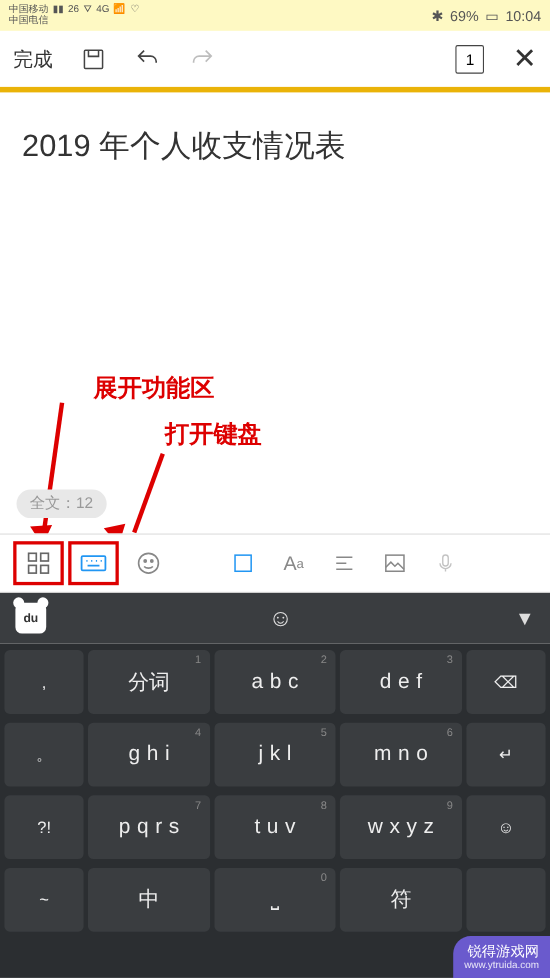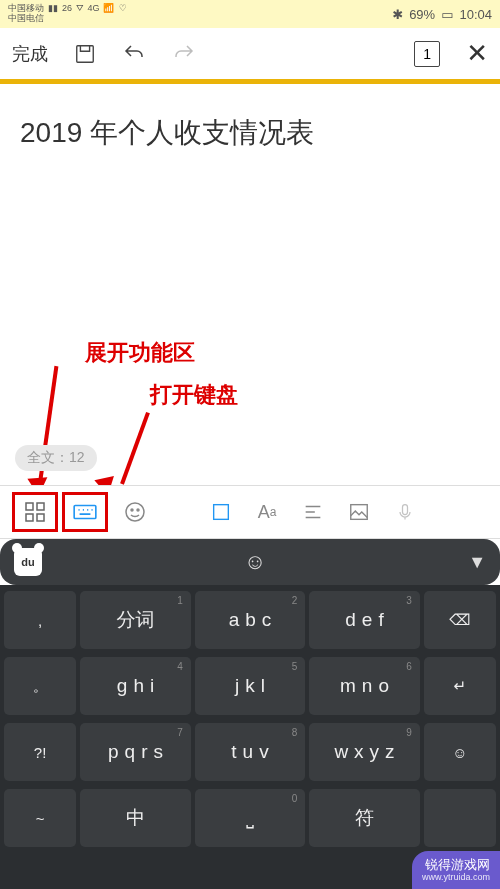--- a/index.html
+++ b/index.html
@@ -23,21 +23,21 @@
 .anno1 { top: 338px; left: 40px; color: #d00; font-size: 22px; font-weight: bold; margin-left: 45px; }
 .anno2 { top: 380px; left: 150px; color: #d00; font-size: 22px; font-weight: bold; }
 
 .chip { position: absolute; top: 445px; left: 15px; background: #e8e8e8; border-radius: 14px; padding: 4px 12px; font-size: 14px; color: #999; }
 
 .mid-toolbar { position: absolute; top: 485px; left: 0; right: 0; height: 54px; display: flex; align-items: center; padding: 0 12px; gap: 0; border-top: 1px solid #ddd; border-bottom: 1px solid #ddd; background: #fff; }
 .mid-icon { width: 46px; height: 40px; display: flex; align-items: center; justify-content: center; font-size: 24px; color: #666; }
 .red-box { border: 3px solid #d00; margin-right: 4px; }
 .mid-spacer { width: 40px; }
 
-.keyboard-bar { position: absolute; top: 539px; left: 0; right: 0; height: 46px; background: #3a3d40; display: flex; align-items: center; justify-content: space-between; padding: 17px 14px; border-radius: 16px; }
+.keyboard-bar { position: absolute; top: 539px; left: 0; right: 0; height: 46px; background: #3a3d40; display: flex; align-items: center; justify-content: space-between; padding: 17px 14px; }
 .kb-bear { width: 28px; height: 28px; background: #fff; border-radius: 6px; display: flex; align-items: center; justify-content: center; font-size: 11px; font-weight: bold; color: #333; position: relative; }
 .kb-bear::before, .kb-bear::after { content: ''; position: absolute; top: -5px; width: 10px; height: 10px; background: #fff; border-radius: 50%; }
 .kb-bear::before { left: -2px; }
 .kb-bear::after { right: -2px; }
 .kb-smiley { color: #ddd; font-size: 22px; }
 .kb-down { color: #ddd; font-size: 18px; }
 
 .keyboard { position: absolute; top: 585px; left: 0; right: 0; bottom: 0; background: #2b2e31; padding: 6px 4px; }
 .kb-row { display: flex; margin-bottom: 8px; gap: 4px; }
 .kb-key { flex: 1; height: 58px; background: #3a3d40; border-radius: 5px; display: flex; flex-direction: column; align-items: center; justify-content: center; color: #eee; font-size: 19px; position: relative; cursor: pointer; }

